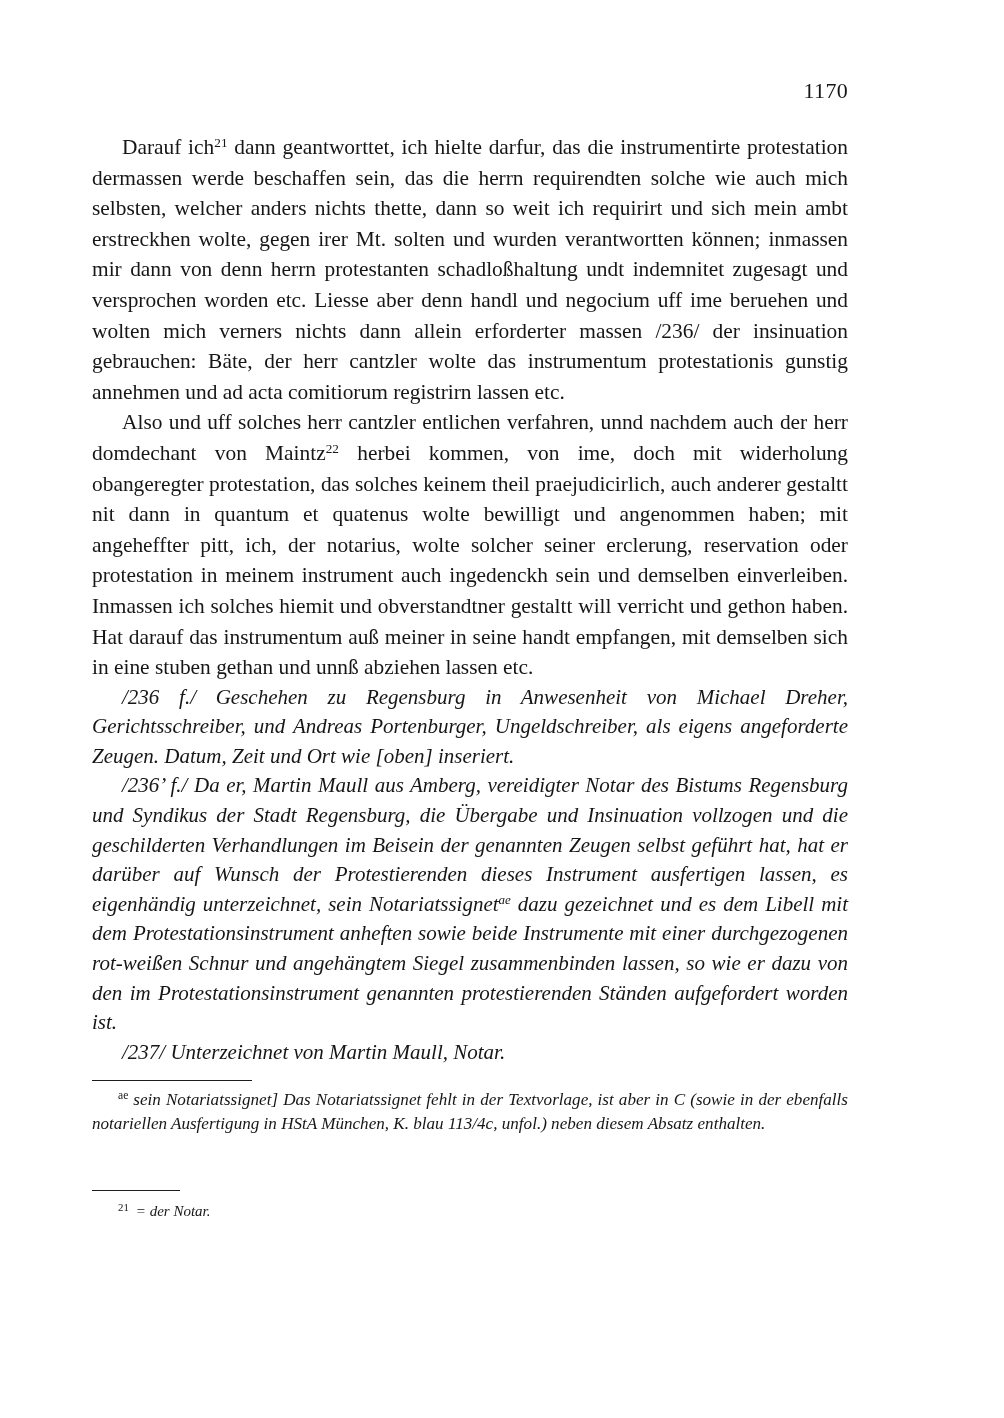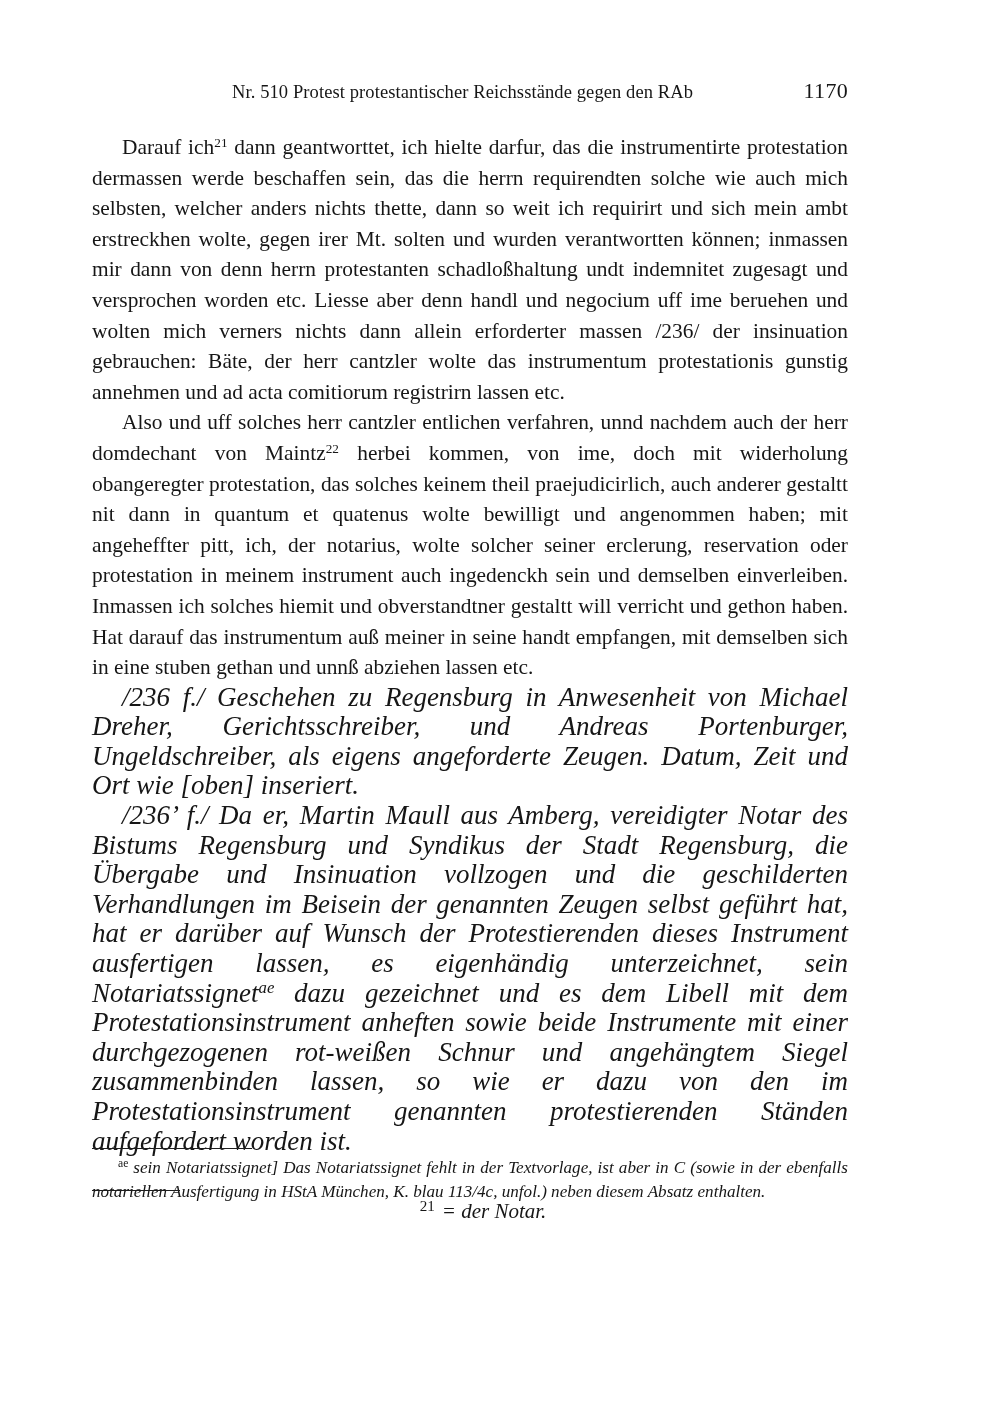--- a/index.html
+++ b/index.html
@@ -50,38 +50,38 @@
     margin: 0;
     text-align: justify;
     text-justify: inter-word;
     font-size: 21.4px;
     line-height: 30.6px;
     text-indent: 30px;
     hyphens: manual;
   }
   p.para.ital {
     font-style: italic;
-    font-size: 27px;
+    font-size: 21px;
     line-height: 29.6px;
   }
   sup {
     font-size: 0.62em;
     line-height: 0;
     vertical-align: 0.52em;
     font-style: normal;
   }
   p.para.ital sup { font-style: italic; }
 
   
   .apparatus {
     position: absolute;
     left: 92px;
     width: 756px;
   }
-  #apparatus-letters { top: 1148px; }
+  #apparatus-letters { top: 1080px; }
   #apparatus-numbers { top: 1190px; }
 
   .fn-rule {
     border: 0;
     border-top: 1px solid #1d1d1d;
     margin: 0 0 7px 0;
     height: 0;
   }
   #rule-letters { width: 160px; }
   #rule-numbers { width: 88px; }
@@ -96,41 +96,40 @@
   }
   .fn .marker {
     font-style: normal;
     font-size: 0.68em;
     vertical-align: 0.50em;
     line-height: 0;
     margin-right: 5px;
   }
   .fn-num {
     margin: 0;
-    font-size: 21px;
+    font-size: 15px;
     line-height: 26px;
     font-style: italic;
     text-indent: 26px;
-    text-align: center;
+    text-align: left;
   }
   .fn-num .marker {
     font-style: normal;
     font-size: 0.72em;
     vertical-align: 0.48em;
     line-height: 0;
     margin-right: 7px;
   }
 </style>
 </head>
 <body>
 
 <div class="page">
 
   <div class="runninghead">
-    <span class="rh-title">Nr. 510 Protest protestantischer Reichsstände gegen den RAb</span>
     <span class="rh-folio">1170</span>
   </div>
 
   <div class="textblock">
 
     <p class="para" id="para-darauf">
       <span>Darauf ich</span><sup>21</sup><span> dann geantworttet, ich hielte darfur, das die instrumentirte protestation dermassen werde beschaffen sein, das die herrn requirendten solche wie auch mich selbsten, welcher anders nichts thette, dann so weit ich requirirt und sich mein ambt erstreckhen wolte, gegen irer Mt. solten und wurden verantwortten können; inmassen mir dann von denn herrn protestanten schadloßhaltung undt indemnitet zugesagt und versprochen worden etc. Liesse aber denn handl und negocium uff ime beruehen und wolten mich verners nichts dann allein erforderter massen /236/ der insinuation gebrauchen: Bäte, der herr cantzler wolte das instrumentum protestationis gunstig annehmen und ad acta comitiorum registrirn lassen etc.</span>
     </p>
 
     <p class="para" id="para-also">
@@ -138,20 +137,23 @@
     </p>
 
     <p class="para ital" id="para-geschehen">
       <span>/236 f./ Geschehen zu Regensburg in Anwesenheit von Michael Dreher, Gerichtsschreiber, und Andreas Portenburger, Ungeldschreiber, als eigens angeforderte Zeugen. Datum, Zeit und Ort wie [oben] inseriert.</span>
     </p>
 
     <p class="para ital" id="para-daer">
       <span>/236’ f./ Da er, Martin Maull aus Amberg, vereidigter Notar des Bistums Regensburg und Syndikus der Stadt Regensburg, die Übergabe und Insinuation vollzogen und die geschilderten Verhandlungen im Beisein der genannten Zeugen selbst geführt hat, hat er darüber auf Wunsch der Protestierenden dieses Instrument ausfertigen lassen, es eigenhändig unterzeichnet, sein Notariatssignet</span><sup>ae</sup><span> dazu gezeichnet und es dem Libell mit dem Protestationsinstrument anheften sowie beide Instrumente mit einer durchgezogenen rot-weißen Schnur und angehängtem Siegel zusammenbinden lassen, so wie er dazu von den im Protestationsinstrument genannten protestierenden Ständen aufgefordert worden ist.</span>
     </p>
 
+    <p class="para ital" id="para-unterzeichnet">
+      <span>/237/ Unterzeichnet von Martin Maull, Notar.</span>
+    </p>
 
   </div>
 
   <div class="apparatus" id="apparatus-letters">
     <hr class="fn-rule" id="rule-letters">
     <p class="fn">
       <span class="marker">ae</span><span>sein Notariatssignet] Das Notariatssignet fehlt in der Textvorlage, ist aber in C (sowie in der ebenfalls notariellen Ausfertigung in HStA München, K. blau 113/4c, unfol.) neben diesem Absatz enthalten.</span>
     </p>
   </div>
 

